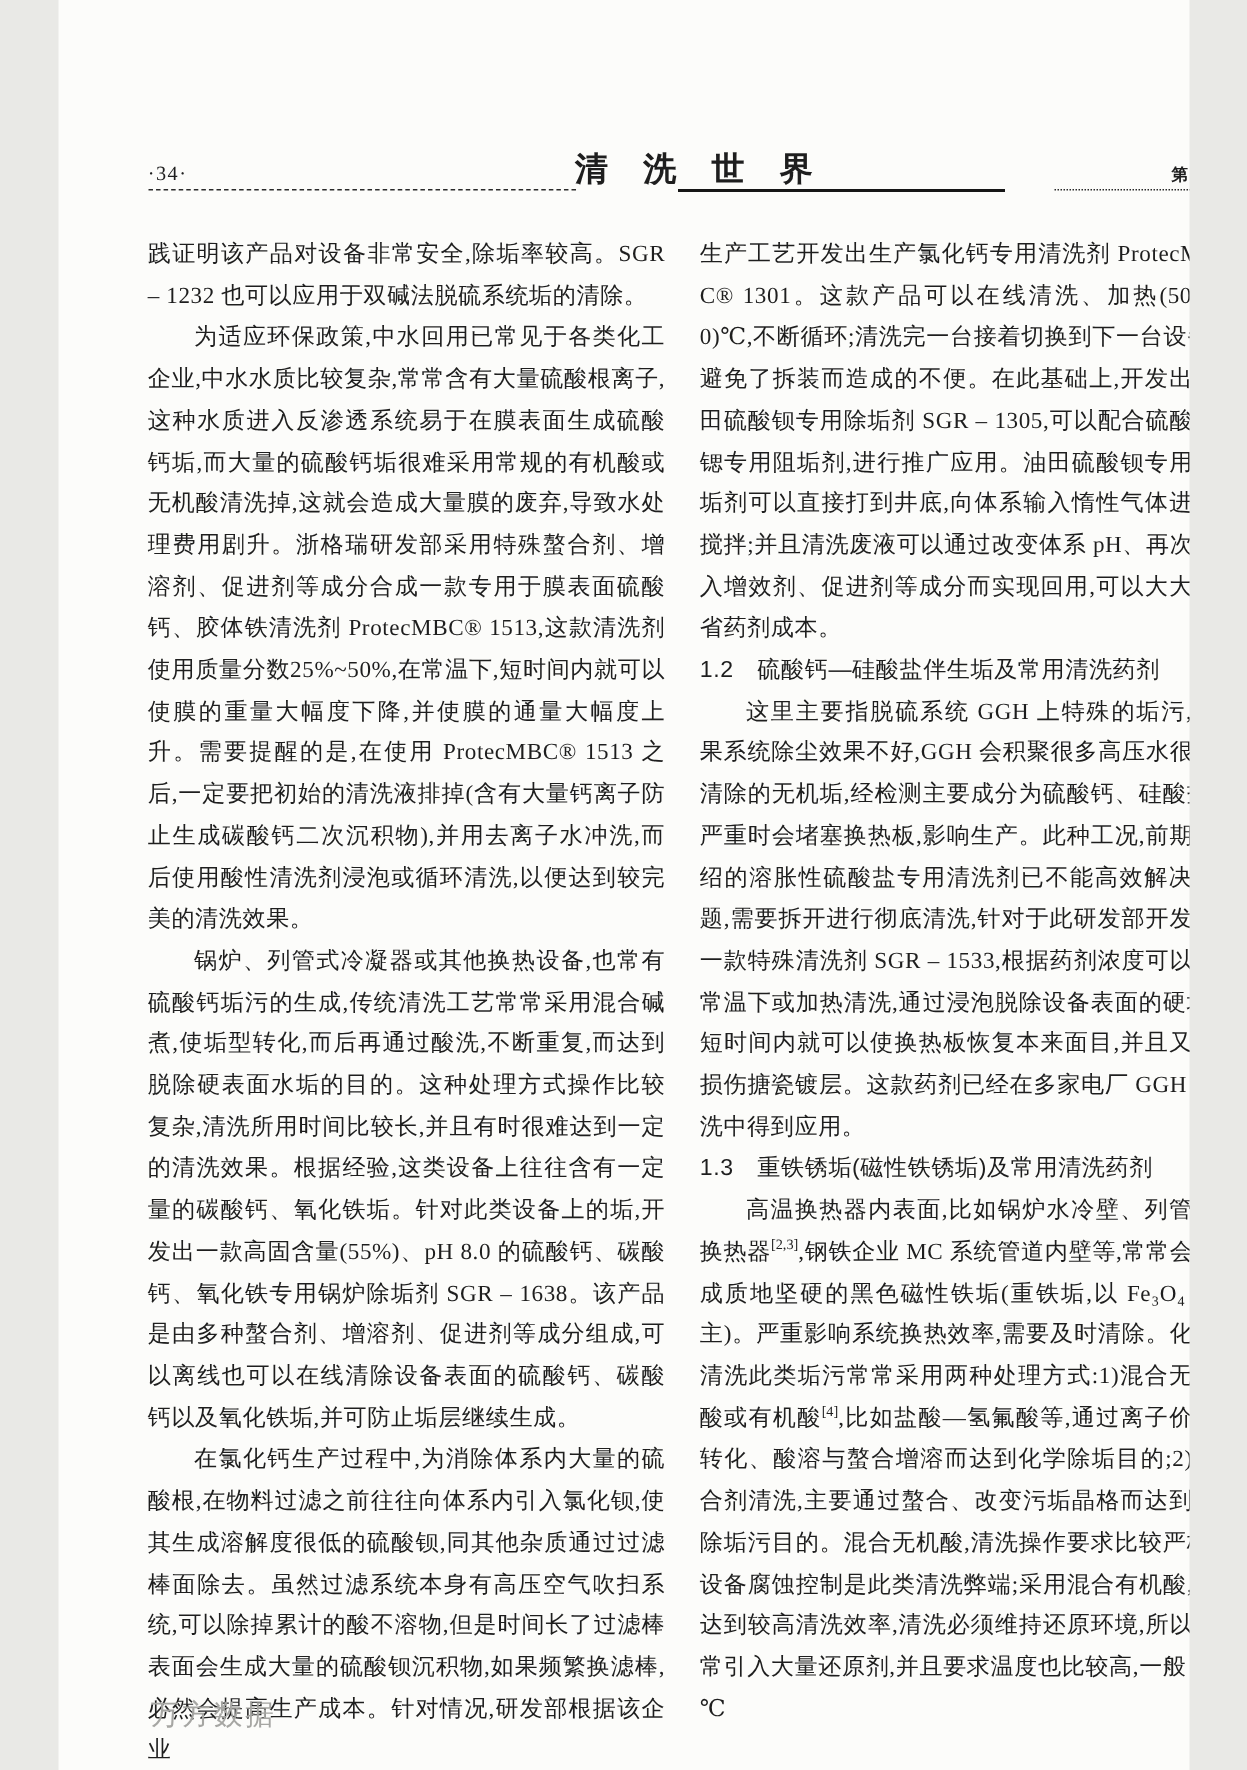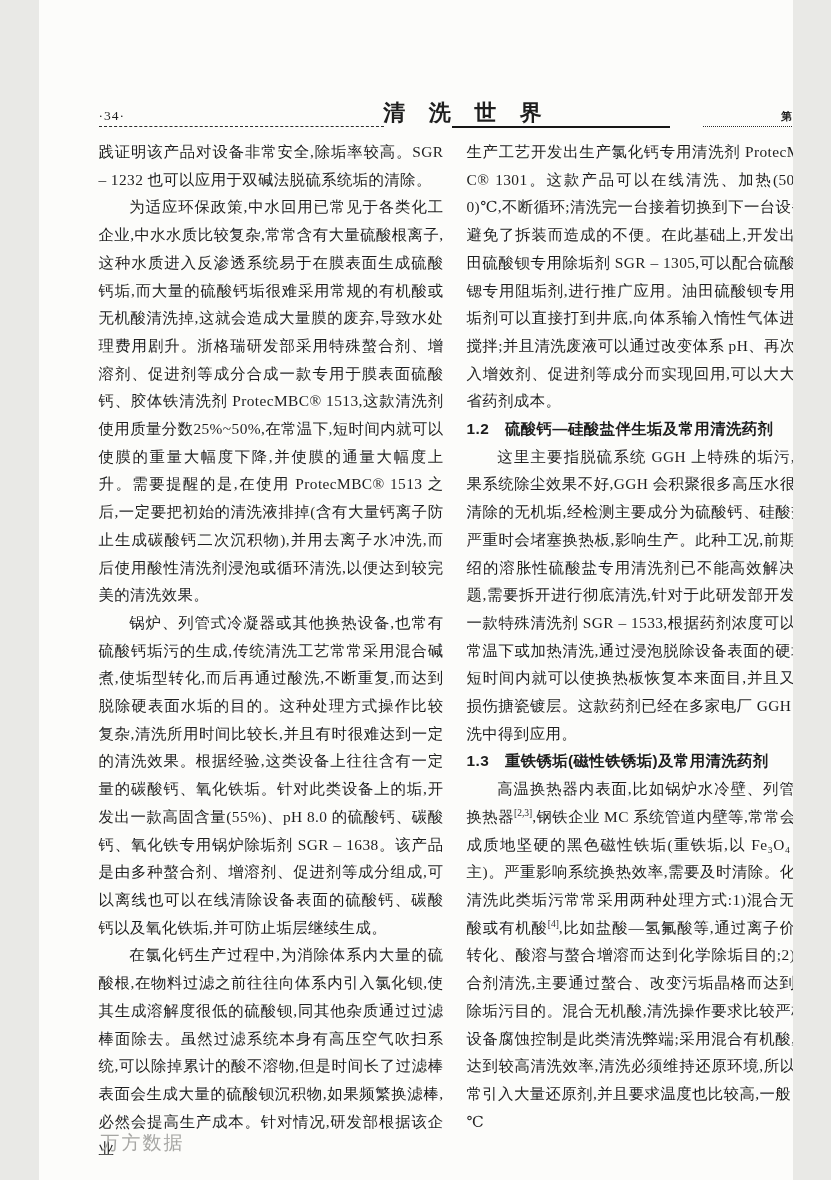--- a/index.html
+++ b/index.html
@@ -32,40 +32,40 @@
   }
   .issue-label { font-size: 11px; font-weight: bold; letter-spacing: 1px; }
   .header-rules { position: absolute; top: 126px; left: 60px; width: 713px; height: 3px; }
   .rule { position: absolute; top: 0; height: 0; }
   .rule-left   { left: 0;     width: 285px; border-top: 1.5px dashed #2a2a2a; }
   .rule-center { left: 353px; width: 218px; border-top: 2.2px solid #161616; }
   .rule-right  { left: 604px; width: 109px; border-top: 1.5px dotted #2a2a2a; }
   
   .column {
     position: absolute;
-    top: 138px;
+    top: 156px;
     width: 345px;
     text-align: justify;
   }
   .column-left  { left: 60px; }
   .column-right { left: 428px; }
   .column p {
     margin: 0;
     font-size: 15.4px;
     line-height: 27.7px;
     letter-spacing: 0.4px;
     text-indent: 2em;
     word-break: break-all;
   }
   .column p.continuation { text-indent: 0; }
   .section-heading {
     margin: 0;
     font-size: 15.4px;
     line-height: 27.7px;
-    font-weight: bold;
+    font-weight: normal;
     font-family: "Liberation Sans", "DejaVu Sans", sans-serif;
     letter-spacing: 0.4px;
   }
   .cite-sup {
     font-size: 9.5px;
     vertical-align: super;
     line-height: 0;
     letter-spacing: 0;
   }
   

